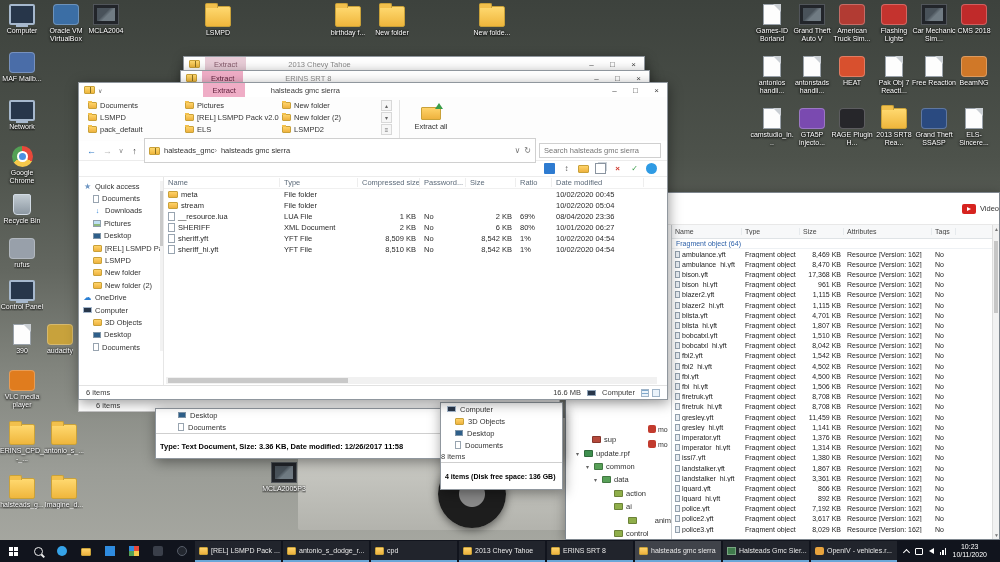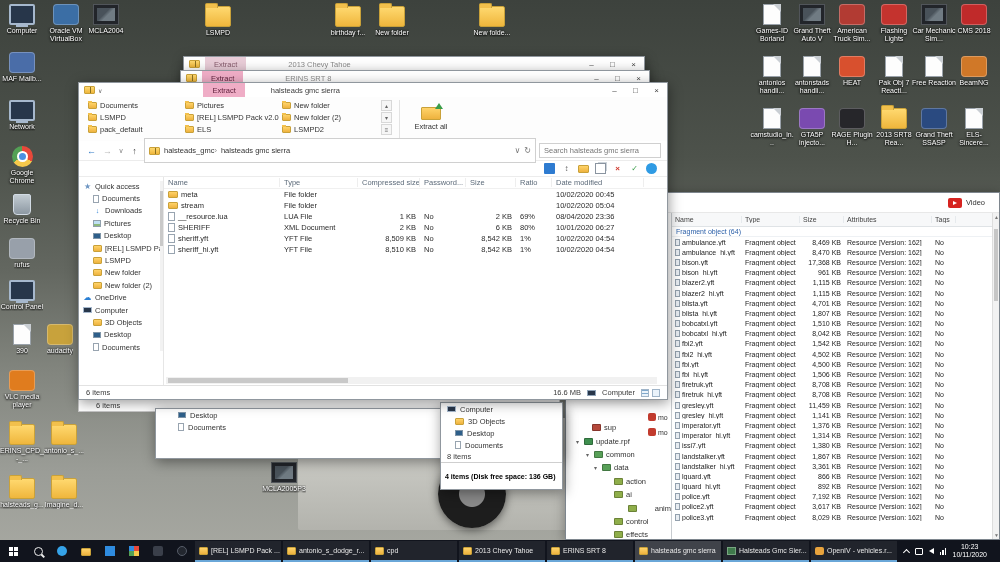--- a/index.html
+++ b/index.html
@@ -111,31 +111,31 @@
 .winA{left:183px;top:56px;width:462px;height:26px;z-index:3}
 .winB{left:180px;top:70px;width:470px;height:320px;z-index:4}
 .backstrip{position:absolute;left:78px;top:399px;width:482px;height:13px;background:#fff;border:1px solid #c6c6c6;display:flex;align-items:center;font-size:7.5px;color:#3a3a3a;padding-left:17px;z-index:4}
 
 .winC{left:155px;top:408px;width:408px;height:51px;display:flex;flex-direction:column;z-index:5}
 .trow{height:12px;display:flex;align-items:center;gap:4px;font-size:7.5px;color:#333;padding-left:22px}
 .c-status{height:12px;display:flex;align-items:center;gap:14px;font-size:7.5px;color:#3a3a3a;padding-left:8px;border-top:1px solid #ececec}
 .c-info{flex:1;display:flex;align-items:center;font-size:7.5px;color:#000;padding-left:4px;border-top:1px solid #cfcfcf;background:#fff;font-weight:bold}
 .winD{left:440px;top:402px;width:123px;height:88px;display:flex;flex-direction:column;z-index:5}
 .winD .trow{padding-left:0}
-.d-items{height:11px;display:flex;align-items:center;font-size:7.5px;color:#3a3a3a;padding-left:6px}
+.d-items{height:11px;display:flex;align-items:center;font-size:7.5px;color:#3a3a3a;}
 .d-info{flex:1;display:flex;align-items:center;font-size:7px;color:#000;padding-left:4px;border-top:1px solid #cfcfcf;font-weight:bold}
 
 .openiv{left:565px;top:192px;width:435px;height:348px;display:flex;flex-direction:column;z-index:2;border-color:#7e868e}
 .o-crumbbar{height:16px;background:#eef1f4;border-bottom:1px solid #d5d9de;display:flex;align-items:center;padding-left:112px;flex:none}
 .o-crumb{font-size:7.5px;color:#333;white-space:nowrap}
 .o-crumb+.o-crumb::before{content:"▸";margin:0 3px;color:#8a9097}
 .o-edit{margin-left:10px;margin-right:6px;display:flex;align-items:center;gap:3px;border:1px solid #8ab0d8;background:#f2f7fc;padding:1px 5px;font-size:7.5px;color:#1c4f8f;white-space:nowrap}
 .pencil{width:8px;height:3px;background:#2a6bc0;transform:rotate(-45deg);border-radius:1px;position:relative}
 .pencil::after{content:"";position:absolute;right:-3px;top:0;border-left:3px solid #e8b96a;border-top:1.5px solid transparent;border-bottom:1.5px solid transparent}
-.o-toolbar{height:20px;background:#fff;border-bottom:1px solid #e8e8e8;display:flex;align-items:center;justify-content:flex-end;padding-right:14px;gap:4px;flex:none}
+.o-toolbar{height:32px;background:#fff;border-bottom:1px solid #e8e8e8;display:flex;align-items:center;justify-content:flex-end;gap:4px;flex:none}
 .vid{width:14px;height:10px;background:#d6231f;border-radius:2px;display:flex;align-items:center;justify-content:center}
 .vid::before{content:"";border-left:4px solid #fff;border-top:2.5px solid transparent;border-bottom:2.5px solid transparent}
 .o-vidlbl{font-size:7.5px;color:#333}
 .o-main{flex:1;display:flex;min-height:0}
 .o-tree{width:106px;border-right:1px solid #c8ccd0;position:relative;flex:none;background:#fff}
 .o-treelist{position:absolute;left:0;top:208px;right:0}
 .o-trow{height:13.4px;display:flex;align-items:center;gap:3px;font-size:7.5px;color:#333;white-space:nowrap;overflow:hidden}
 .o-caret{width:7px;font-size:6px;color:#666;text-align:center;flex:none}
 .o-ticon{width:9px;height:7px;border-radius:1px;flex:none;border:1px solid rgba(0,0,0,.25)}
 .o-badge{position:absolute;display:flex;align-items:center;gap:2px;font-size:7px;color:#333}
@@ -765,20 +765,21 @@
 
     <div class="trow">
           <span class="si desk"></span>
           <span>Desktop</span>
         </div>
         <div class="trow">
           <span class="si doc"></span>
           <span>Documents</span>
         </div>
       </div>
+    <div class="c-info">Type: Text Document, Size: 3.36 KB, Date modified: 12/26/2017 11:58</div>
   </div>
 
   <div class="window winD">
     <div>
 
     <div class="trow" style="padding-left: 6px;">
           <span class="si pc"></span>
           <span>Computer</span>
         </div>
         <div class="trow" style="padding-left: 14px;">

